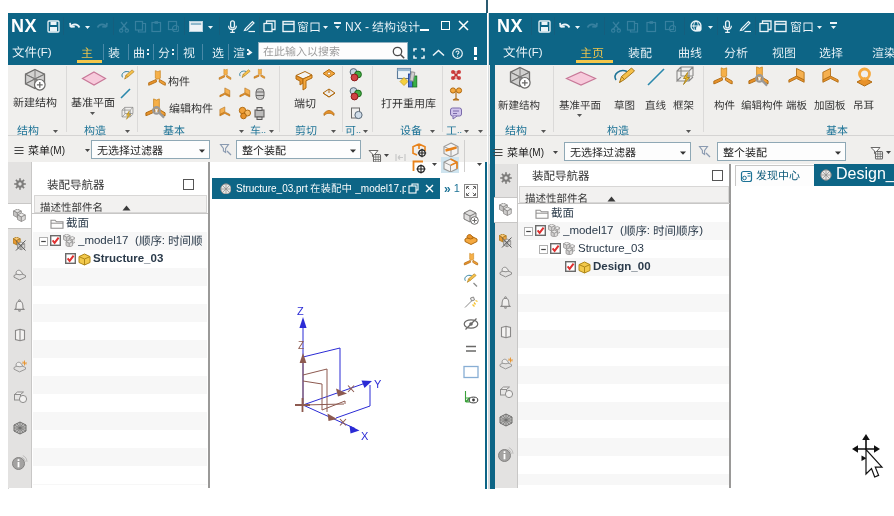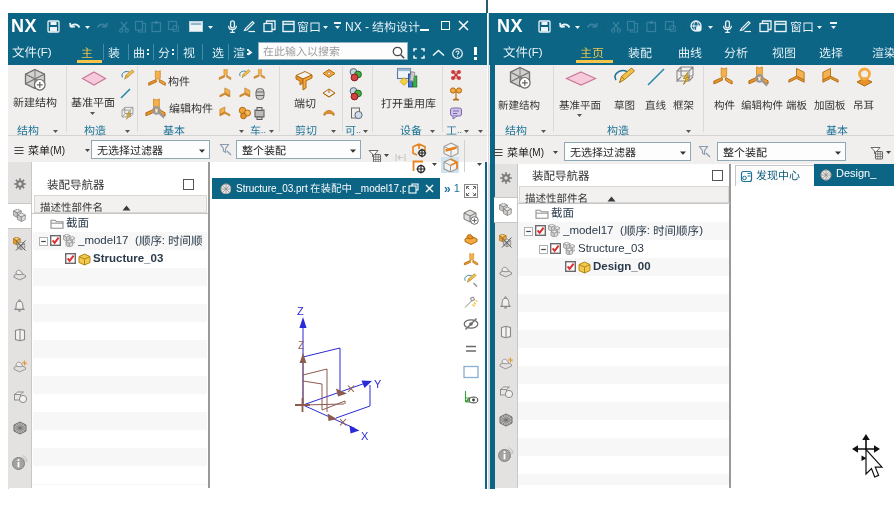--- a/index.html
+++ b/index.html
@@ -1439,21 +1439,21 @@
         <use href="#u5FC3" transform="translate(3000,860)"></use>
       </svg>
     </div>
   </div>
 <div style="position:absolute;left:814px;top:164px;width:80px;height:22px;background:#0d6586">
     <svg style="position:absolute;left:6px;top:5px;" width="12" height="12" viewBox="0 0 12 12">
       <circle cx="6" cy="6" r="5.2" fill="#e6e5e4" stroke="#8a8988" stroke-width="0.9"></circle>
       <path d="M0.8 6 L11.2 6 M6 0.8 L6 11.2 M2.3 2.3 L9.7 9.7 M9.7 2.3 L2.3 9.7" stroke="#8a8988" stroke-width="0.7"></path>
     </svg>
     <div style="position:absolute;left:22px;top:4px;display:flex">
-      <span style="flex:none;font-family:'Liberation Sans',sans-serif;font-size:11px;line-height:11px;color:#fff;font-weight:normal;white-space:pre;letter-spacing:0">Design_</span>
+      <span style="flex:none;font-family:'Liberation Sans',sans-serif;font-size:16px;line-height:11px;color:#fff;font-weight:normal;white-space:pre;letter-spacing:0">Design_</span>
     </div>
   </div>
 <svg style="position:absolute;left:848px;top:430px;" width="46" height="52" viewBox="0 0 46 52">
     <g fill="#111">
       <path d="M18 4 L14.2 10 L21.8 10 Z"></path>
       <path d="M4 19 L10 15.2 L10 22.8 Z"></path>
       <path d="M32 19 L26 15.2 L26 22.8 Z"></path>
       <path d="M13.5 25.5 L18.5 28.2 L13.5 31 Z"></path>
     </g>
     <path d="M18 8 L18 20 M6 19 L30 19" stroke="#111" stroke-width="1.6" fill="none"></path>

